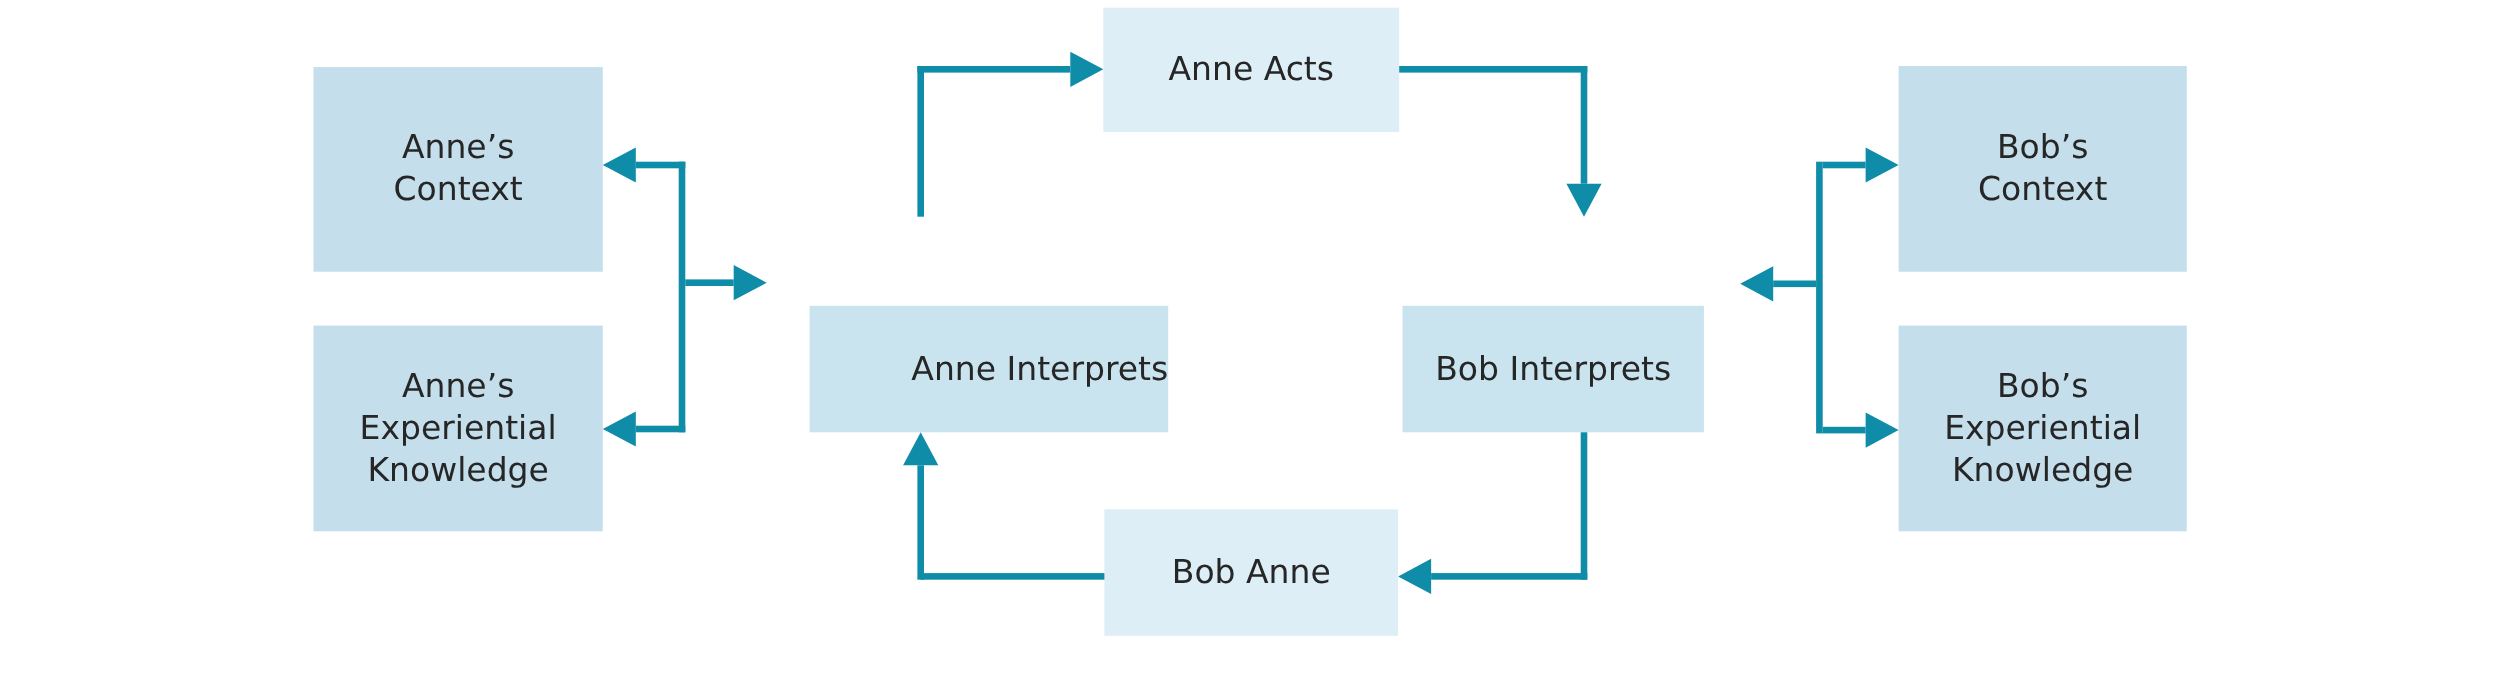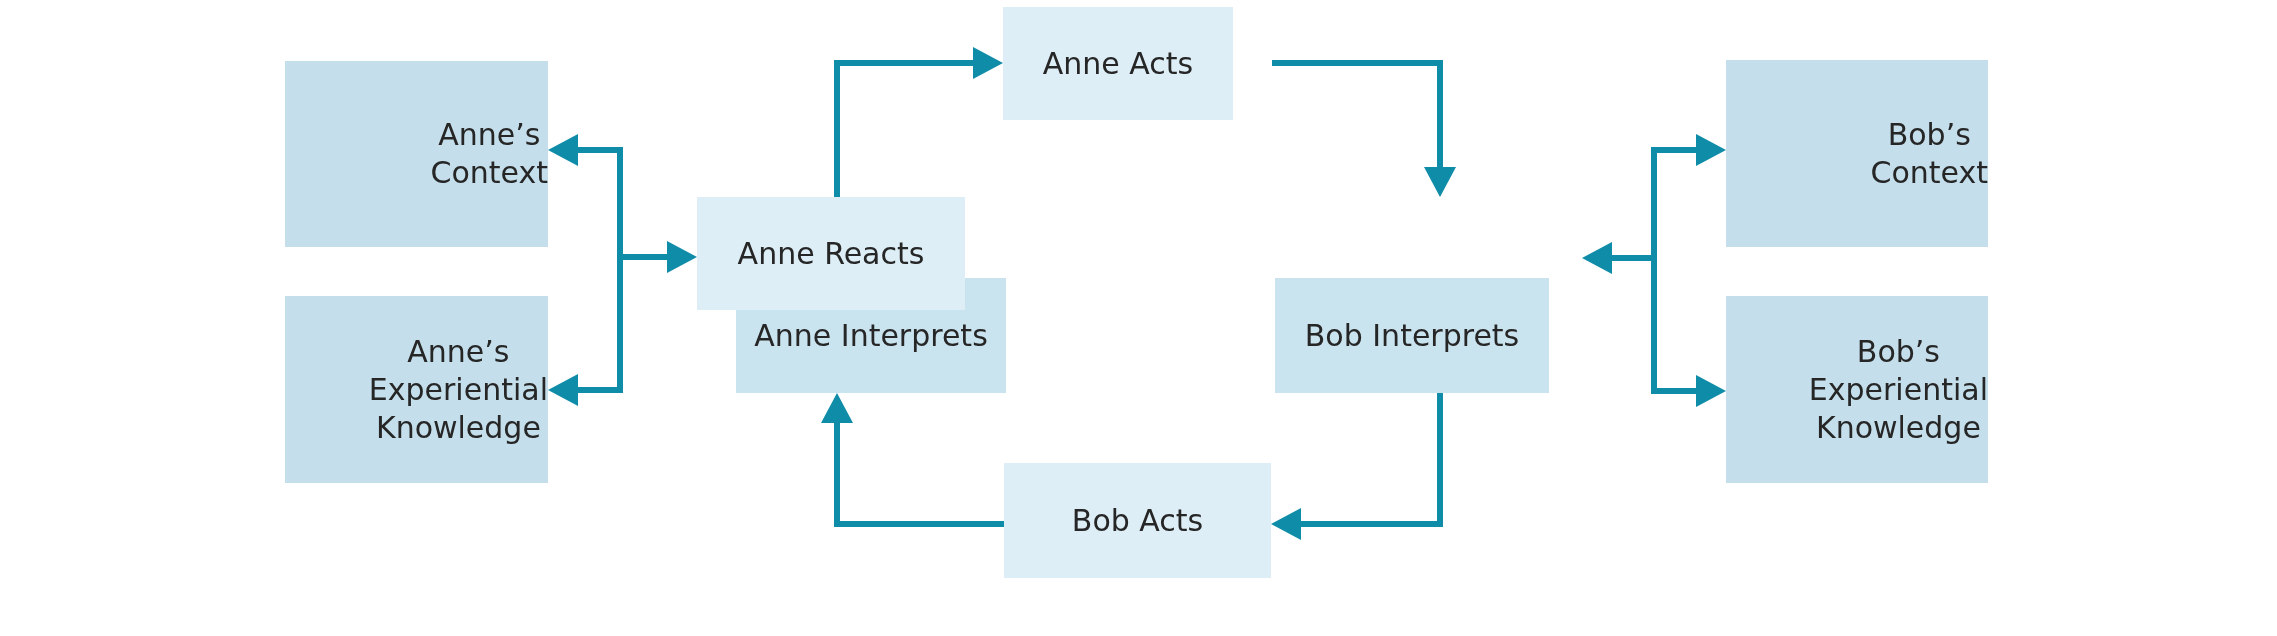--- a/index.html
+++ b/index.html
@@ -22,21 +22,21 @@
     align-items: center;
     justify-content: center;
     text-align: center;
     white-space: pre-line;
     font-size: 30px;
     line-height: 38px;
     z-index: 1;
   }
   .node span { display: block; }
   .fill-light      { background: var(--box-light); }
-  .fill-medium     { background: var(--box-medium); justify-content: flex-end; }
+  .fill-medium     { background: var(--box-medium); }
   .fill-interprets { background: var(--box-interprets); }
   .fill-highlight  { background: var(--box-highlight); }
   .z2 { z-index: 2; }
   .z3 { z-index: 3; }
   .arrow { position: absolute; left: 0; top: 0; width: 0; height: 0; z-index: 4; }
   .seg { position: absolute; background: var(--line); }
   .tri { position: absolute; width: 0; height: 0; }
   .tri-right {
     border-top: 16px solid transparent;
     border-bottom: 16px solid transparent;
@@ -67,39 +67,36 @@
     <span>Anne’s
 Context</span>
   </div>
 
   <div class="node fill-medium" style="left:285px; top:296px; width:263px; height:187px;">
     <span>Anne’s
 Experiential
 Knowledge</span>
   </div>
 
-  <div class="node fill-interprets z2" style="left:736px; top:278px; width:270px; height:115px;">
+  <div class="node fill-interprets z2" style="left:736px; top:278px; width:326px; height:115px;justify-content:flex-end;">
     <span>Anne Interprets</span>
   </div>
 
-  <div class="node fill-light z3" style="left:697px; top:197px; width:268px; height:113px;">
-    <span>Anne Reacts</span>
-  </div>
 
-  <div class="node fill-light" style="left:1003px; top:7px; width:230px; height:113px;">
+  <div class="node fill-light" style="left:1003px; top:7px; width:269px; height:113px;">
     <span>Anne Acts</span>
   </div>
 
   <div class="node fill-interprets z2" style="left:1275px; top:278px; width:274px; height:115px;">
     <span>Bob Interprets</span>
   </div>
 
 
   <div class="node fill-light" style="left:1004px; top:463px; width:267px; height:115px;">
-    <span>Bob Acts</span>
+    <span>Bob Anne</span>
   </div>
 
   <div class="node fill-medium" style="left:1726px; top:60px; width:262px; height:187px;">
     <span>Bob’s
 Context</span>
   </div>
 
   <div class="node fill-medium" style="left:1726px; top:296px; width:262px; height:187px;">
     <span>Bob’s
 Experiential

